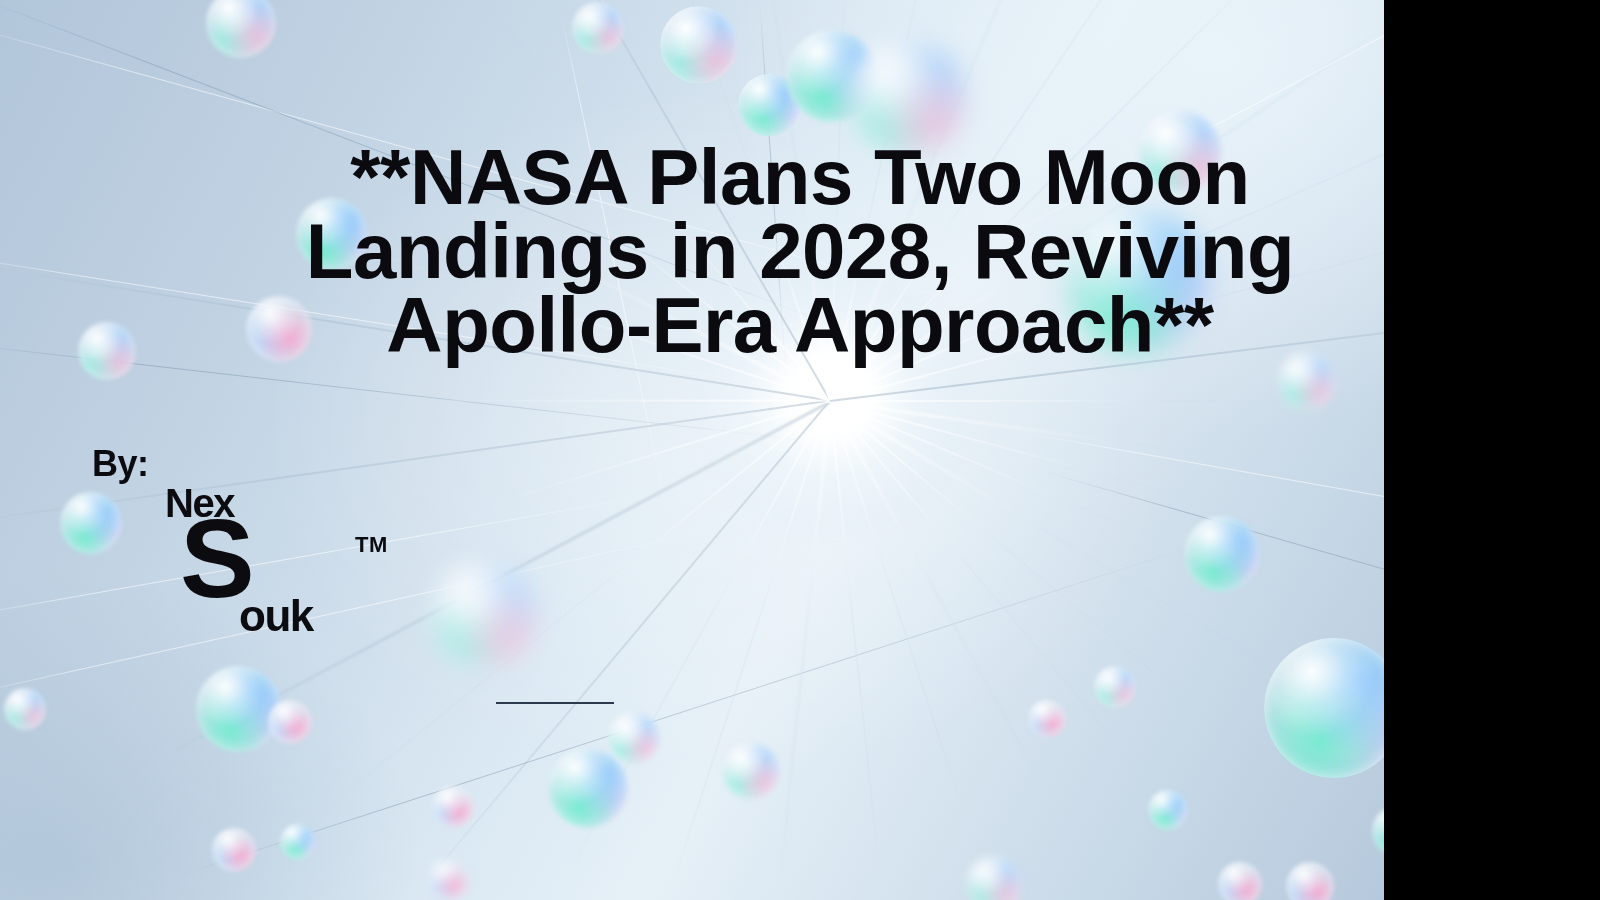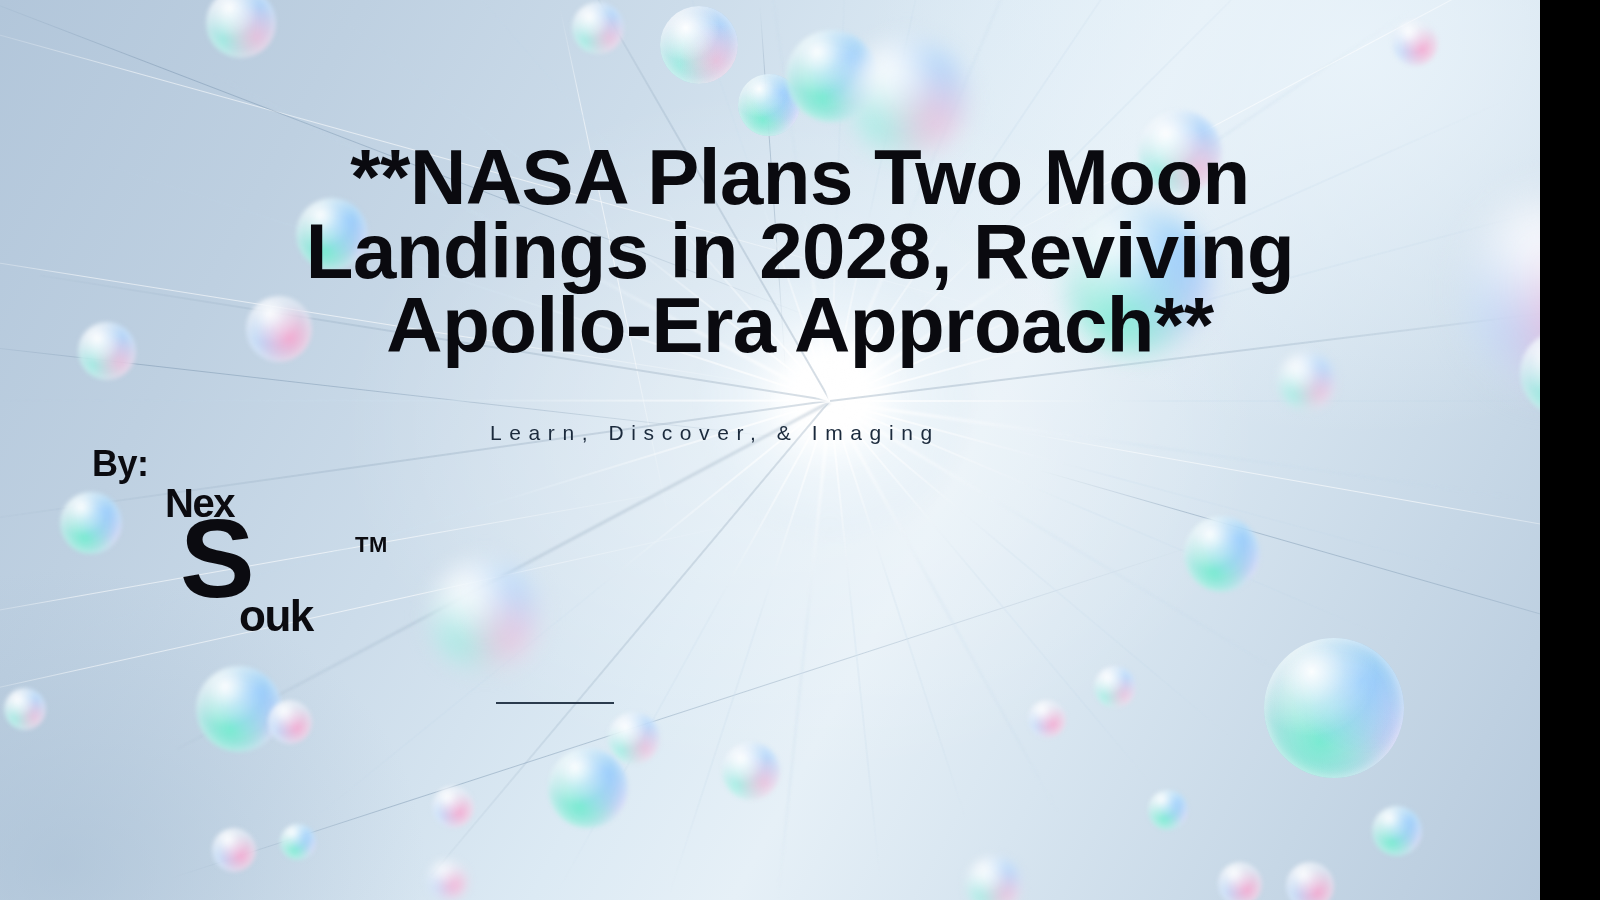--- a/index.html
+++ b/index.html
@@ -1,20 +1,20 @@
 <!DOCTYPE html>
 <html><head>
 <meta charset="utf-8">
 <style>
   html,body{margin:0;padding:0;background:#000;}
   *{box-sizing:border-box;}
 
   #stage{
     position:relative;
-    width:1540px;height:900px;
+    width:1384px;height:900px;
     overflow:hidden;
     font-family:"Liberation Sans","DejaVu Sans",sans-serif;
     background:#bcd0e2;
     padding-left:20px;
   }
 
   
   .bg-layer{position:absolute;inset:0;pointer-events:none;}
 
   
@@ -296,21 +296,20 @@
     <div class="orb teal hazy" style="left:1062px;top:206px;  width:150px;height:150px;"></div>
     <div class="orb hazy" style="left:430px;  top:560px;  width:110px;height:110px;"></div>
   </div>
 
   <div class="bg-layer" id="bg-haze"></div>
 
   <div id="headline">**NASA Plans Two Moon
 Landings in 2028, Reviving
 Apollo-Era Approach**</div>
 
-  <div id="subtitle">Learn, Discover, &amp; Imaging</div>
 
 
   <div id="title-rule"></div>
 
   <div id="logo">
     <span id="logo-by">By:</span>
     <span id="logo-nex">Nex</span>
     <span id="logo-s">S</span>
     <span id="logo-ouk">ouk</span>
     <span id="logo-tm">TM</span>

